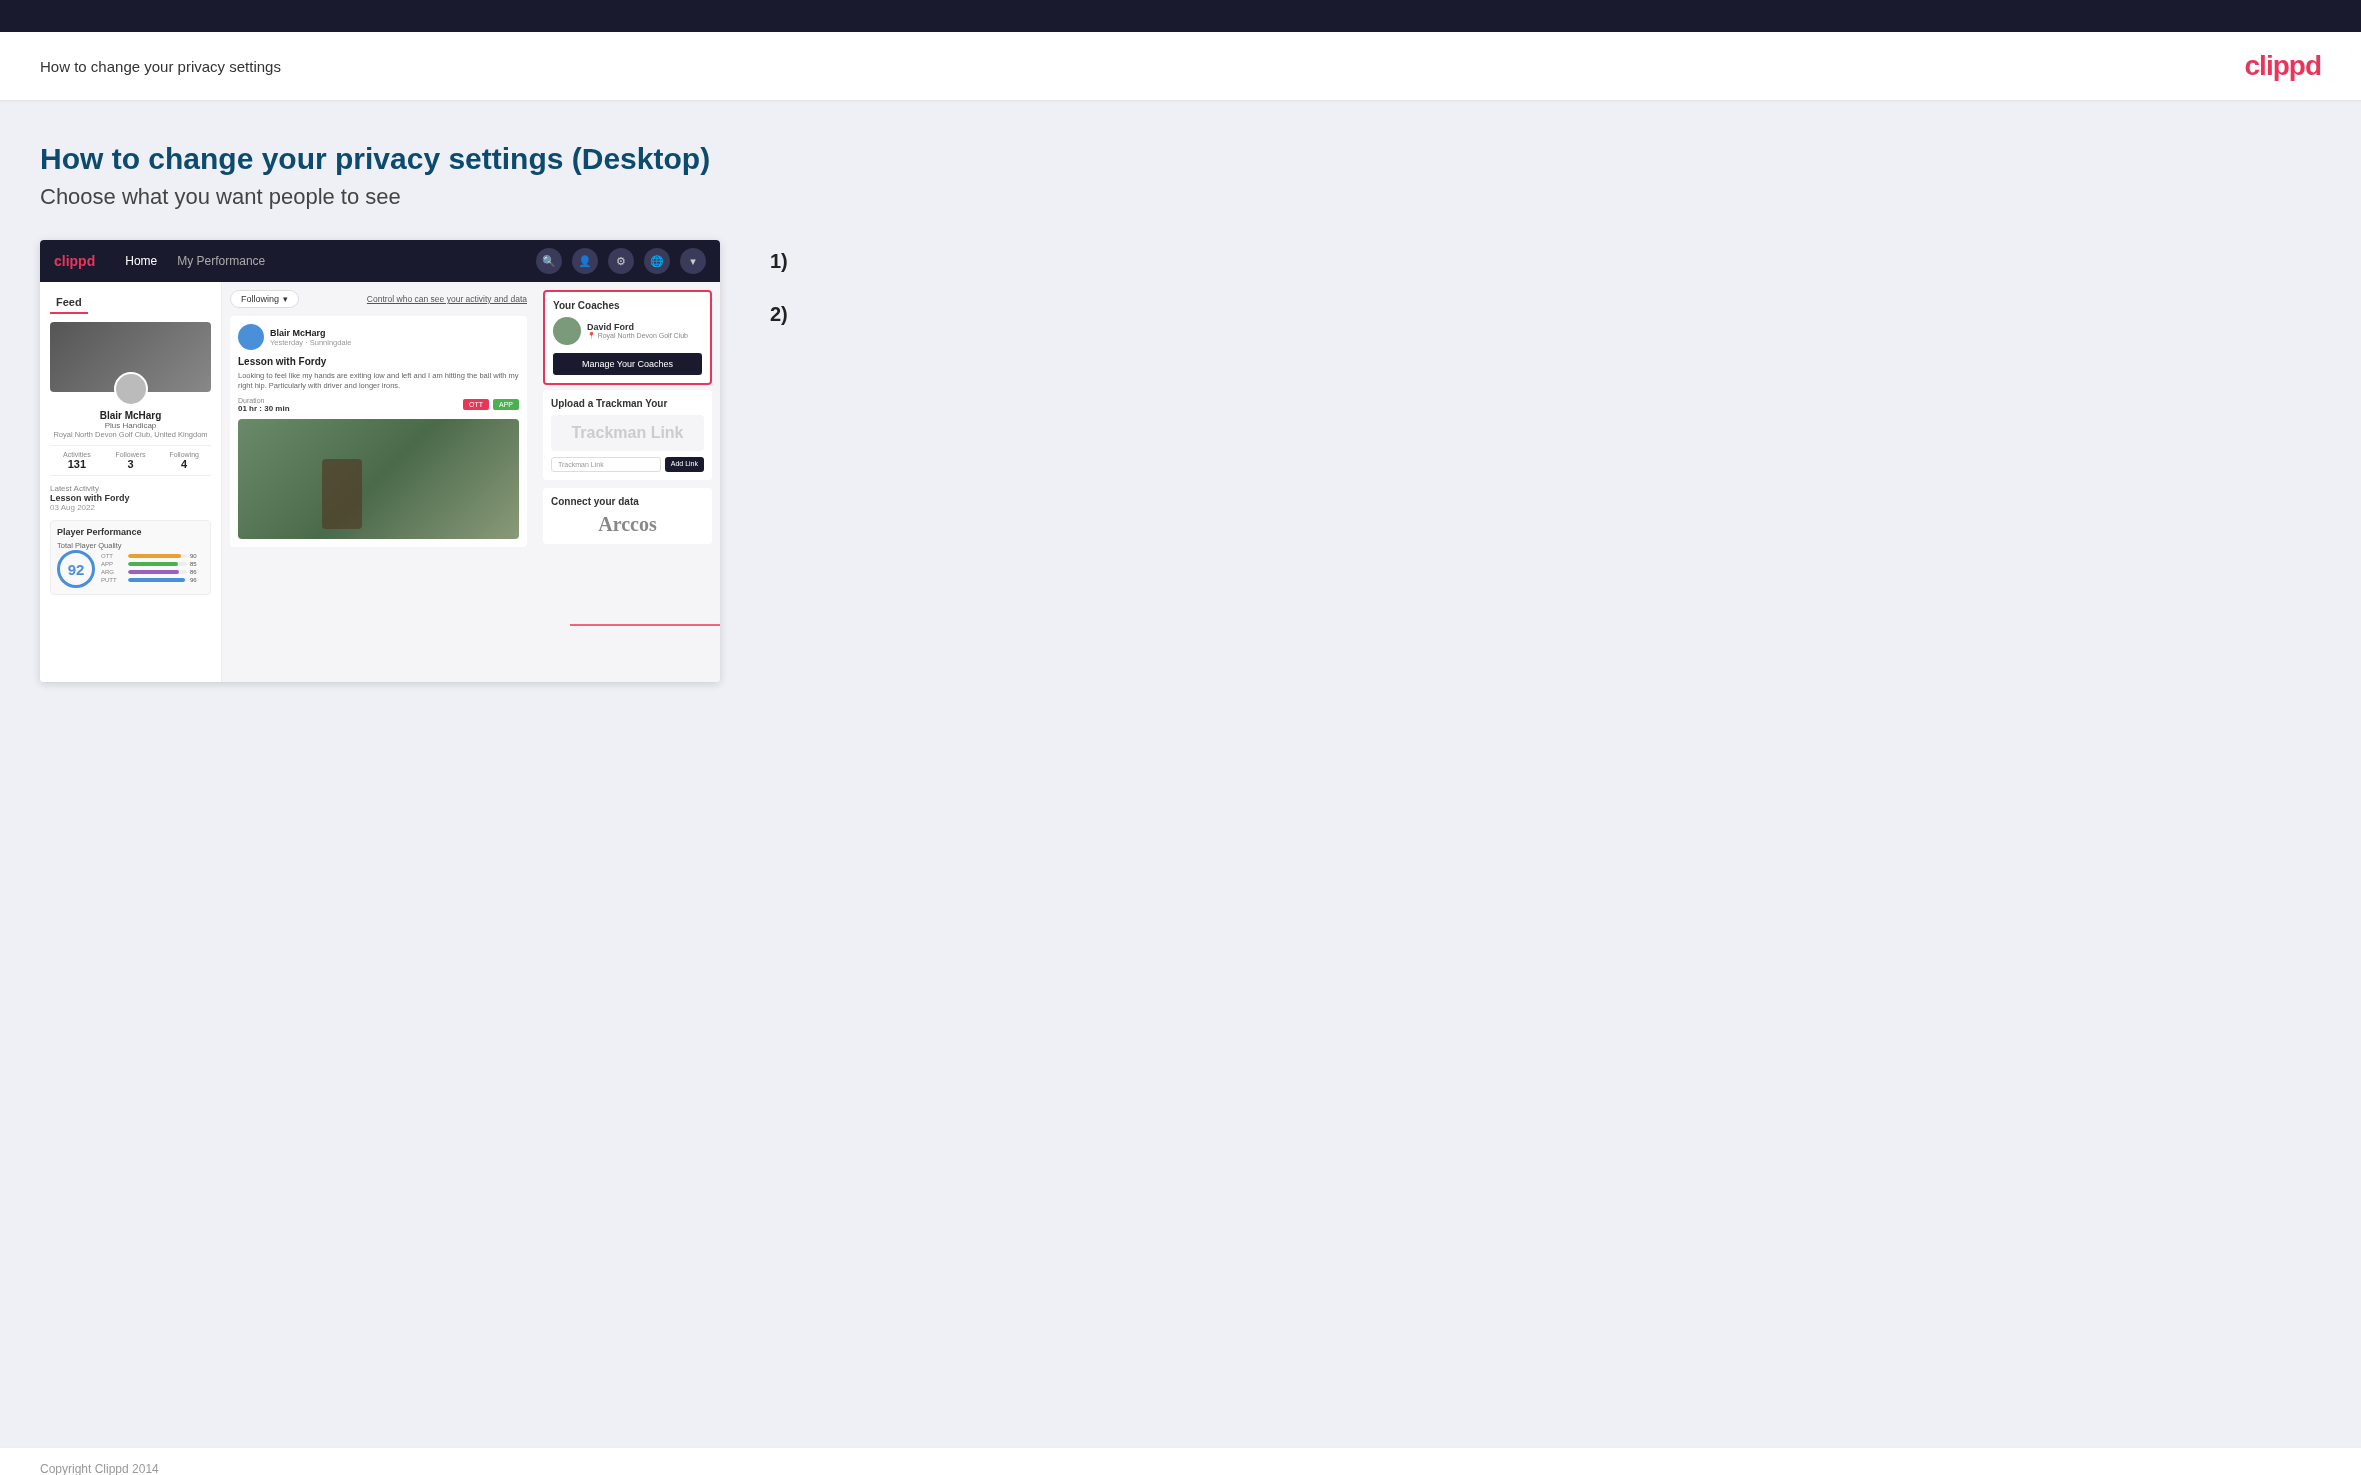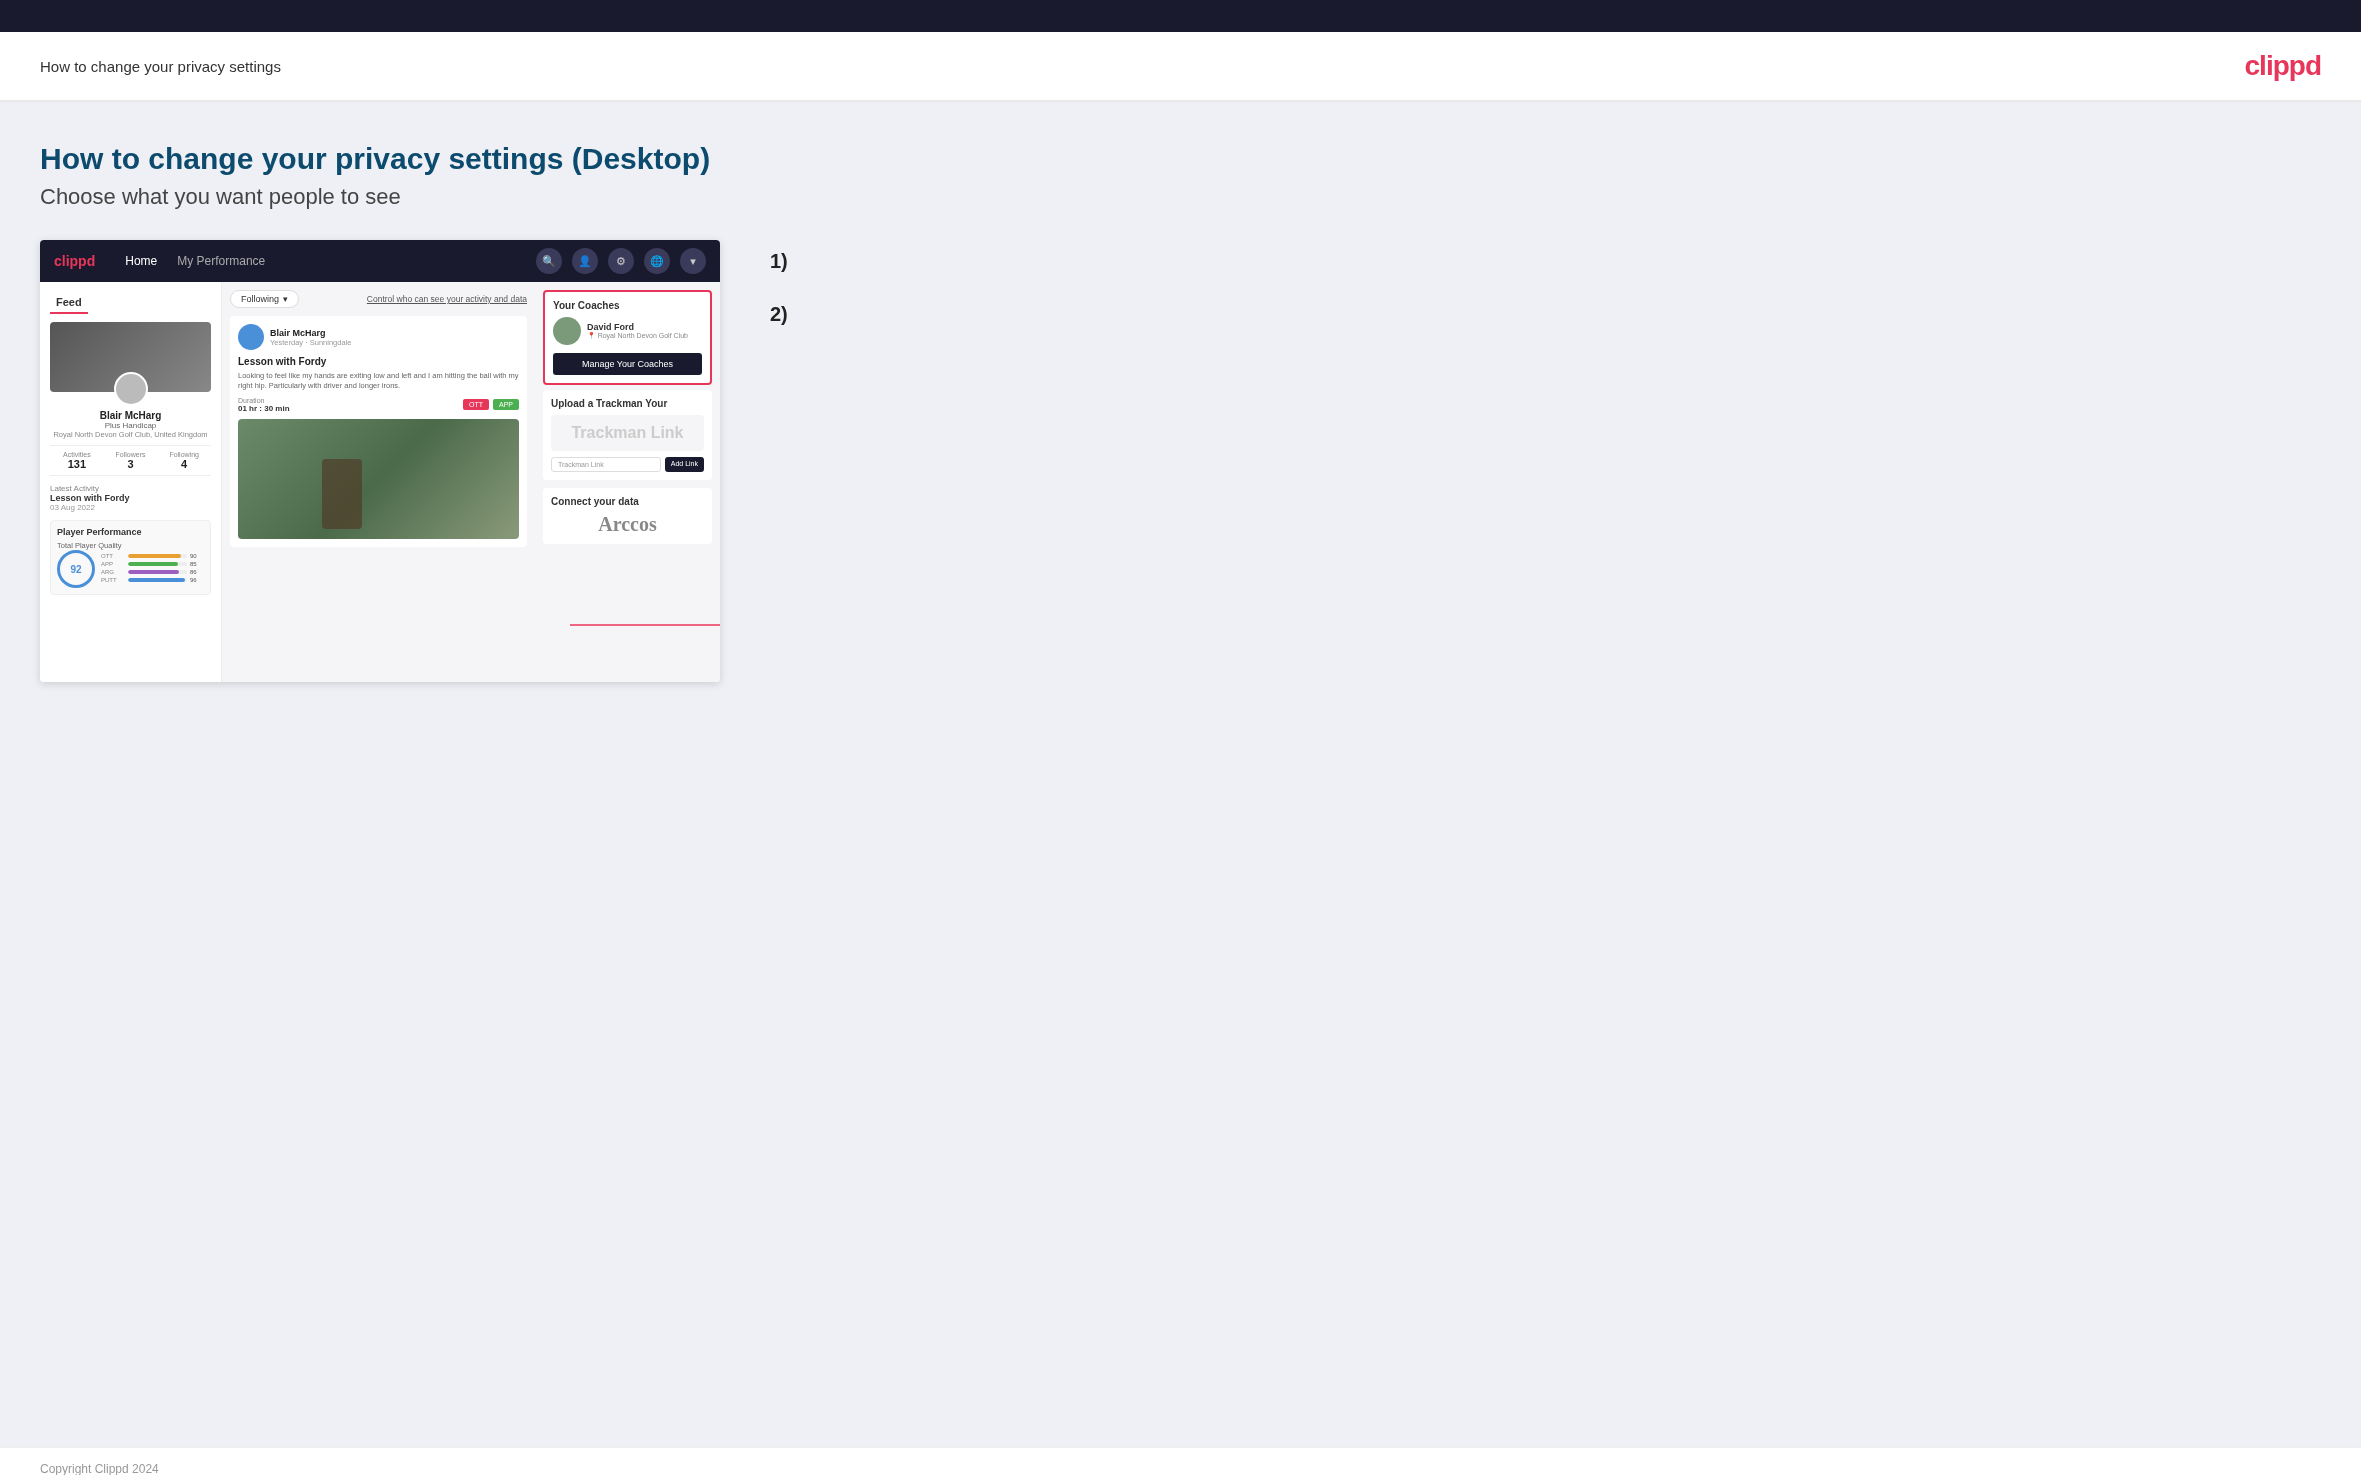--- a/index.html
+++ b/index.html
@@ -251,21 +251,21 @@
     }
 
     .mock-circle-score {
       width: 38px;
       height: 38px;
       border-radius: 50%;
       border: 3px solid #4a90d9;
       display: flex;
       align-items: center;
       justify-content: center;
-      font-size: 10px;
+      font-size: 15px;
       font-weight: bold;
       color: #4a90d9;
       flex-shrink: 0;
     }
 
     .mock-bars {
       flex: 1;
     }
 
     .mock-bar-row {
@@ -772,14 +772,14 @@
         <div class="instruction-number">1)</div>
       </div>
       <div class="instruction-item">
         <div class="instruction-number">2)</div>
       </div>
     </div>
   </div>
 </div>
 
 <div class="footer">
-  <span>Copyright Clippd 2024</span>
+  <span>Copyright Clippd 2014</span>
 </div>
 
 </body></html>

